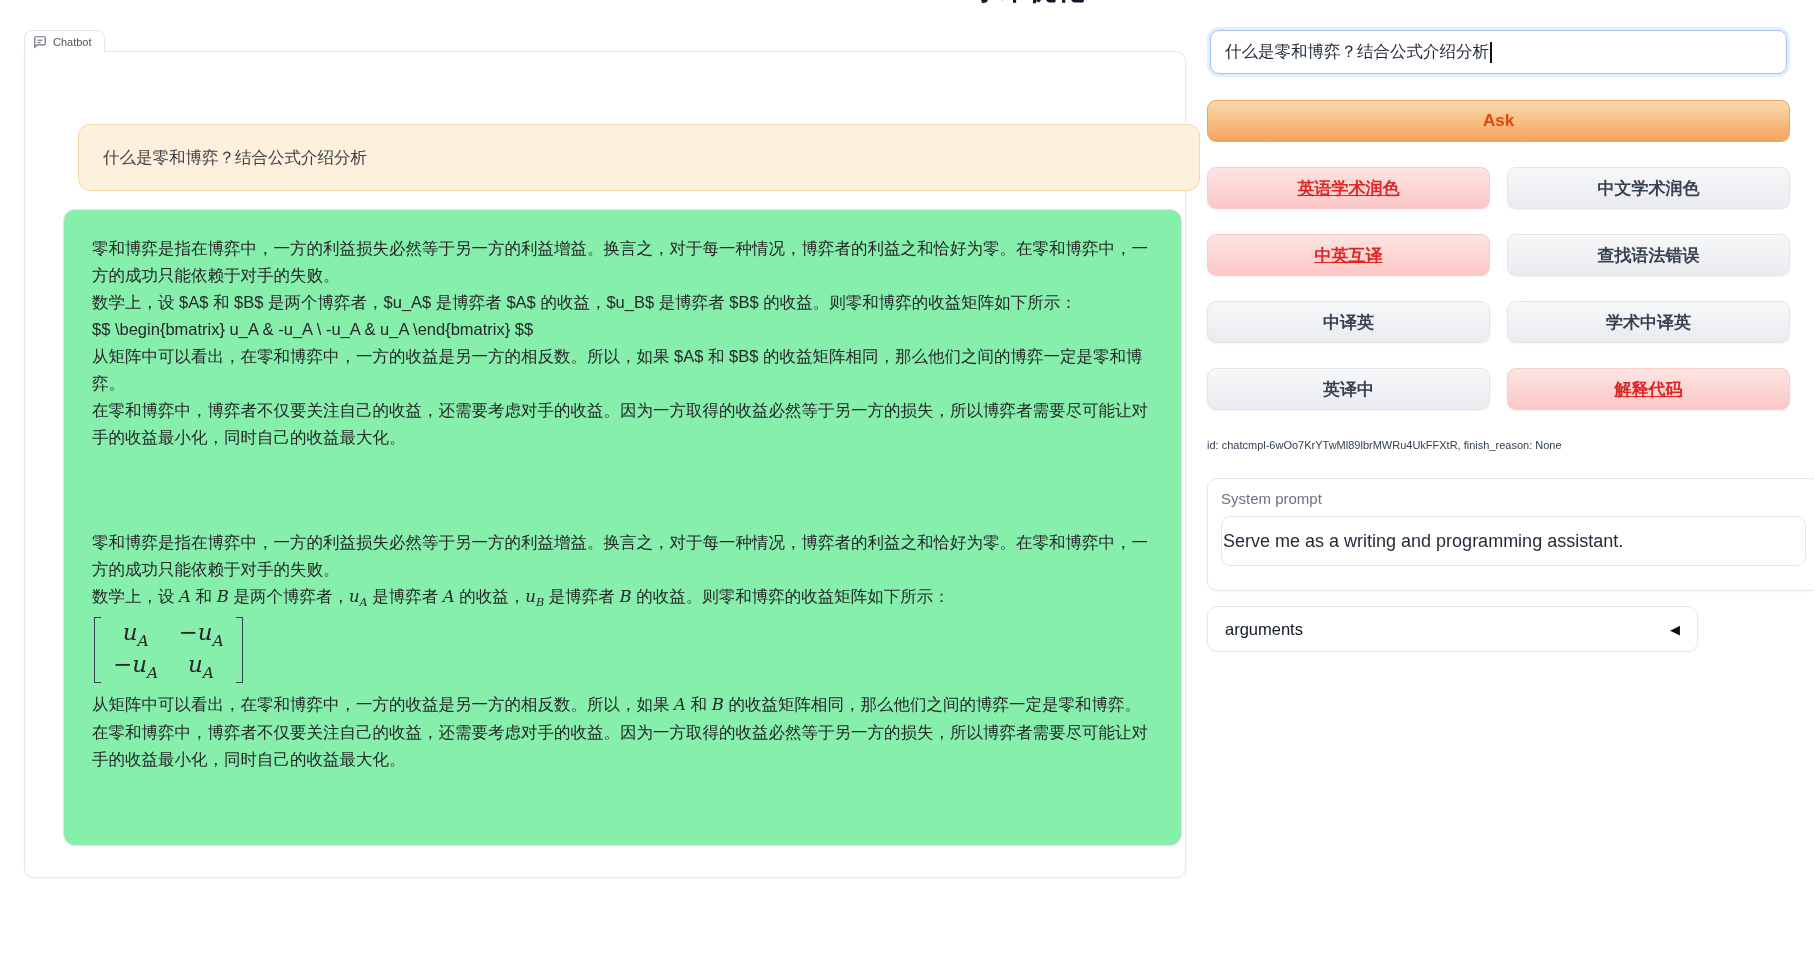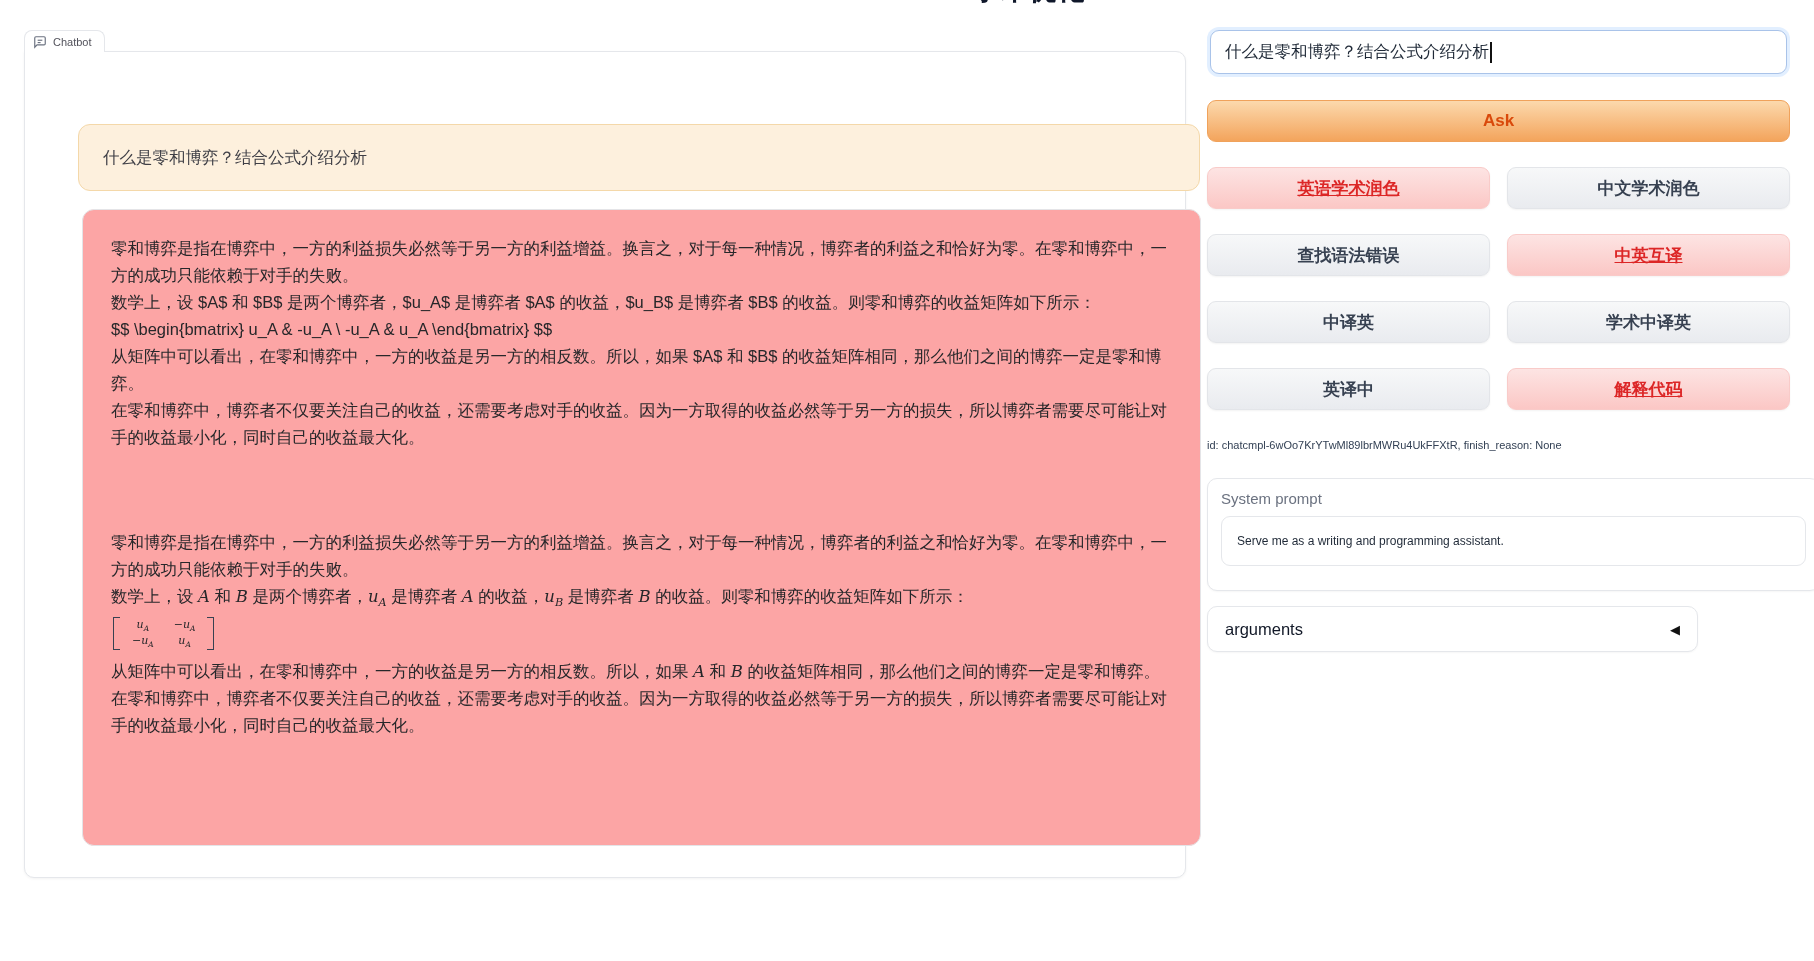--- a/index.html
+++ b/index.html
@@ -16,35 +16,35 @@
     box-shadow:0 1px 3px rgba(0,0,0,.05);}
   .chat-label-tab{position:absolute;left:24px;top:30px;height:22px;padding:0 12px 0 8px;
     background:#fff;border:1px solid #e5e7eb;border-bottom:none;border-radius:8px 8px 0 0;
     display:flex;align-items:center;gap:6px;color:#52525b;font-size:11px;z-index:3;}
   .chat-label-tab svg{display:block;}
 
   .bubble-user{position:absolute;left:53px;top:72px;width:1122px;
     background:#fdf0dd;border:1px solid #f4d8a9;border-radius:12px;
     padding:21px 24px;font-size:16.5px;color:#3f3f46;line-height:1.4;}
   .bubble-bot{position:absolute;left:38px;top:157px;width:1119px;height:637px;
-    background:#fca5a5;border:1px solid #e4e4e7;border-radius:12px;
-    padding:25px 28px;font-size:16.5px;color:#27272a;line-height:1.64;overflow:hidden;margin-left:19px;}
+    background:#86efac;border:1px solid #e4e4e7;border-radius:12px;
+    padding:25px 28px;font-size:16.5px;color:#27272a;line-height:1.64;overflow:hidden;}
   .msg-line{margin:0;}
   .block-gap{height:78px;}
 
   .math{font-family:"DejaVu Serif","Liberation Serif",serif;font-style:italic;font-size:16.5px;}
   .math sub{font-size:.68em;font-style:italic;}
 
   .matrix{display:inline-flex;align-items:stretch;margin:4px 0 2px 2px;}
   .mx-b{width:7px;}
   .mx-bl{border-left:1.6px solid #374151;border-top:1.6px solid #374151;border-bottom:1.6px solid #374151;}
   .mx-br{border-right:1.6px solid #374151;border-top:1.6px solid #374151;border-bottom:1.6px solid #374151;}
   .mx-grid{display:grid;grid-template-columns:auto auto;column-gap:20px;padding:1px 12px;
     line-height:1.25;justify-items:center;}
-  .mx-grid .math{font-size:11px;}
+  .mx-grid .math{font-size:23px;}
   .prompt-input{position:absolute;left:1210px;top:30px;width:577px;height:44px;
     border:1px solid #a9c3e9;border-radius:9px;box-shadow:0 0 0 3px rgba(191,219,254,.45);
     display:flex;align-items:center;padding:0 14px;font-size:16.5px;color:#1f2937;background:#fff;
     white-space:nowrap;overflow:hidden;}
   .caret{display:inline-block;width:1.6px;height:21px;background:#111;margin-left:1px;vertical-align:middle;}
 
   .ask-btn{position:absolute;left:1207px;top:100px;width:583px;height:42px;
     background:linear-gradient(180deg,#fcd9ad 0%,#f3a45c 100%);
     border:1px solid #f0a25b;border-radius:9px;color:#d9490b;font-weight:700;font-size:17px;
     display:flex;align-items:center;justify-content:center;cursor:pointer;
@@ -62,21 +62,21 @@
     border:1px solid #f9cbc9;color:#dc2626;text-decoration:underline;}
 
   .status-line{position:absolute;left:1207px;top:439px;width:583px;
     font-size:11px;color:#334155;}
 
   .sys-box{position:absolute;left:1207px;top:478px;width:613px;height:113px;
     border:1px solid #e5e7eb;border-radius:10px;background:#fff;padding:11px 13px;
     box-shadow:0 1px 2px rgba(0,0,0,.04);}
   .sys-label{font-size:15px;color:#6b7280;}
   .sys-input{margin-top:9px;height:50px;border:1px solid #e5e7eb;border-radius:9px;
-    display:flex;align-items:center;padding:0 15px;font-size:12px;color:#1f2937;background:#fff;}
+    display:flex;align-items:center;padding:0 1px;font-size:18px;color:#1f2937;background:#fff;}
 
   .accordion{position:absolute;left:1207px;top:606px;width:491px;height:46px;
     border:1px solid #e5e7eb;border-radius:10px;background:#fff;
     display:flex;align-items:center;justify-content:space-between;padding:0 17px;
     box-shadow:0 1px 2px rgba(0,0,0,.04);cursor:pointer;}
   .accordion-label{font-size:16.5px;color:#111827;}
   .accordion-arrow{font-size:13px;color:#111;line-height:1;}
 </style>
 </head>
 <body>
@@ -129,22 +129,22 @@
 <div class="prompt-input">
   <span>什么是零和博弈？结合公式介绍分析</span>
     <span class="caret"></span>
 </div>
 
 <button class="ask-btn">Ask</button>
 
 <div class="qgrid" id="qgrid">
     <button class="qbtn pink">英语学术润色</button>
     <button class="qbtn gray">中文学术润色</button>
+    <button class="qbtn pink">中英互译</button>
     <button class="qbtn gray">查找语法错误</button>
-    <button class="qbtn pink">中英互译</button>
     <button class="qbtn gray">中译英</button>
     <button class="qbtn gray">学术中译英</button>
     <button class="qbtn gray">英译中</button>
     <button class="qbtn pink">解释代码</button>
   </div>
 
 <div class="status-line">id: chatcmpl-6wOo7KrYTwMl89lbrMWRu4UkFFXtR, finish_reason: None</div>
 
 <div class="sys-box">
   <div class="sys-label">System prompt</div>

